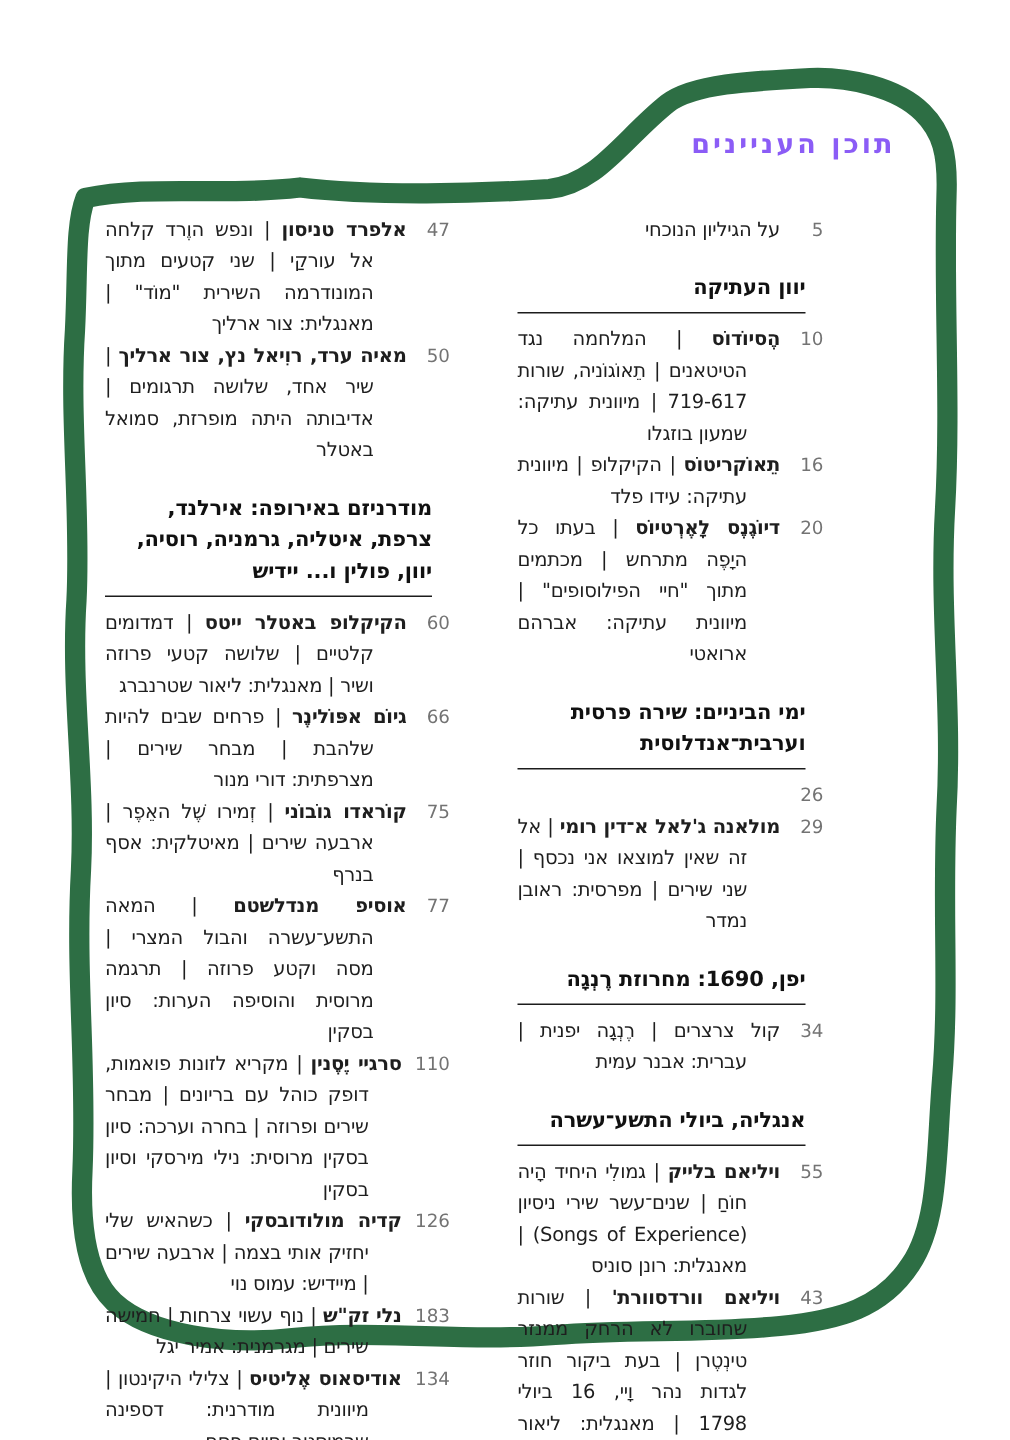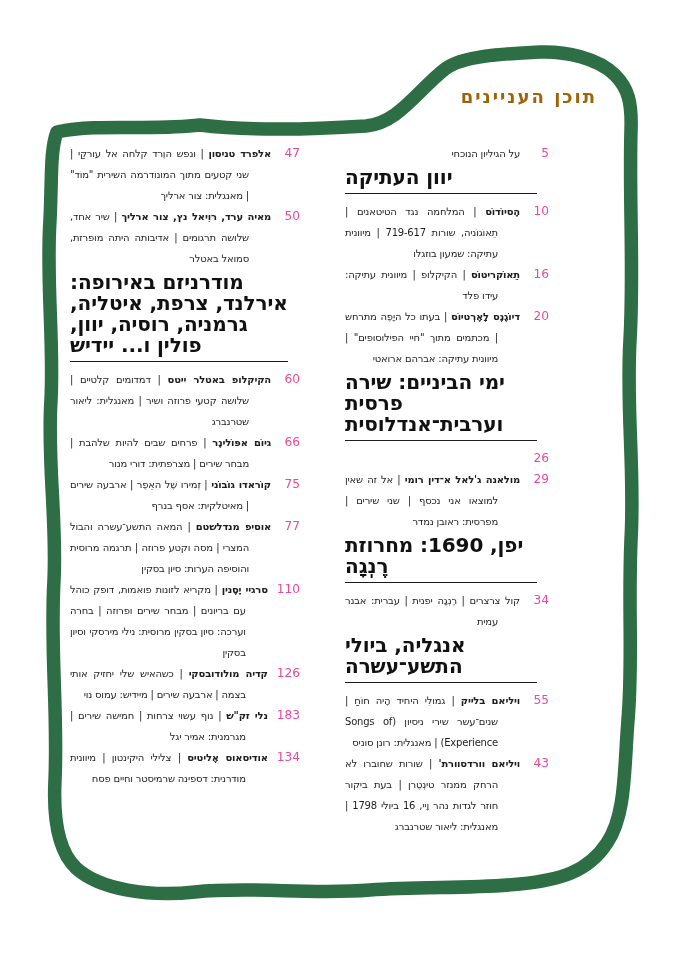--- a/index.html
+++ b/index.html
@@ -4,40 +4,40 @@
 <style>
   html,body{margin:0;padding:0;background:#ffffff;}
   .page{
     position:relative;width:673px;height:960px;background:#fff;overflow:hidden;
     font-family:"DejaVu Sans",sans-serif;color:#1e1e1e;direction:rtl;
   }
   .border-svg{position:absolute;top:0;left:0;width:673px;height:960px;pointer-events:none;}
   .content{position:absolute;top:84px;right:124px;width:479px;}
   h1.title{
     font-size:18px;font-weight:bold;letter-spacing:2px;line-height:26px;
-    margin:0 -48px 33px 0;text-align:right;color:#a16207;
+    margin:0 -48px 33px 0;text-align:right;color:#8b5cf6;
   }
   .columns{display:flex;gap:45px;align-items:flex-start;}
   .col{display:block;}
   .col-right{width:204px;flex:0 0 204px;}
   .col-left{width:230px;flex:0 0 230px;}
   .toc-entry{display:flex;gap:9px;margin:0;}
   .toc-entry .num{
     flex:0 0 20px;text-align:right;font-size:12.2px;line-height:21px;
-    padding-top:0;color:#ec4899;white-space:nowrap;
+    padding-top:0;color:#737373;white-space:nowrap;
   }
   .toc-entry .etext{
-    flex:1;margin:0;font-size:10px;line-height:21px;letter-spacing:-0.2px;
+    flex:1;margin:0;font-size:13px;line-height:21px;letter-spacing:-0.2px;
     text-align:justify;text-align-last:right;
     padding-right:22px;text-indent:-22px;
   }
   .toc-entry .etext b{font-weight:700;}
   h2.section-header{
-    font-size:20px;font-weight:bold;line-height:21px;text-align:left;
-    margin:3px 12px 7px 0;padding-bottom:5px;border-bottom:1.3px solid #1c1c1c;
+    font-size:14px;font-weight:bold;line-height:21px;text-align:right;
+    margin:18px 12px 7px 0;padding-bottom:5px;border-bottom:1.3px solid #1c1c1c;
     color:#111;letter-spacing:-0.1px;
   }
 </style>
 </head>
 <body>
 
 <div class="page">
 
   <svg class="border-svg" viewBox="0 0 673 960" aria-hidden="true">
     <path id="border-path" fill="none" stroke="#2d6e44" stroke-width="13.5" stroke-linecap="round" stroke-linejoin="round" d="M 57 132

